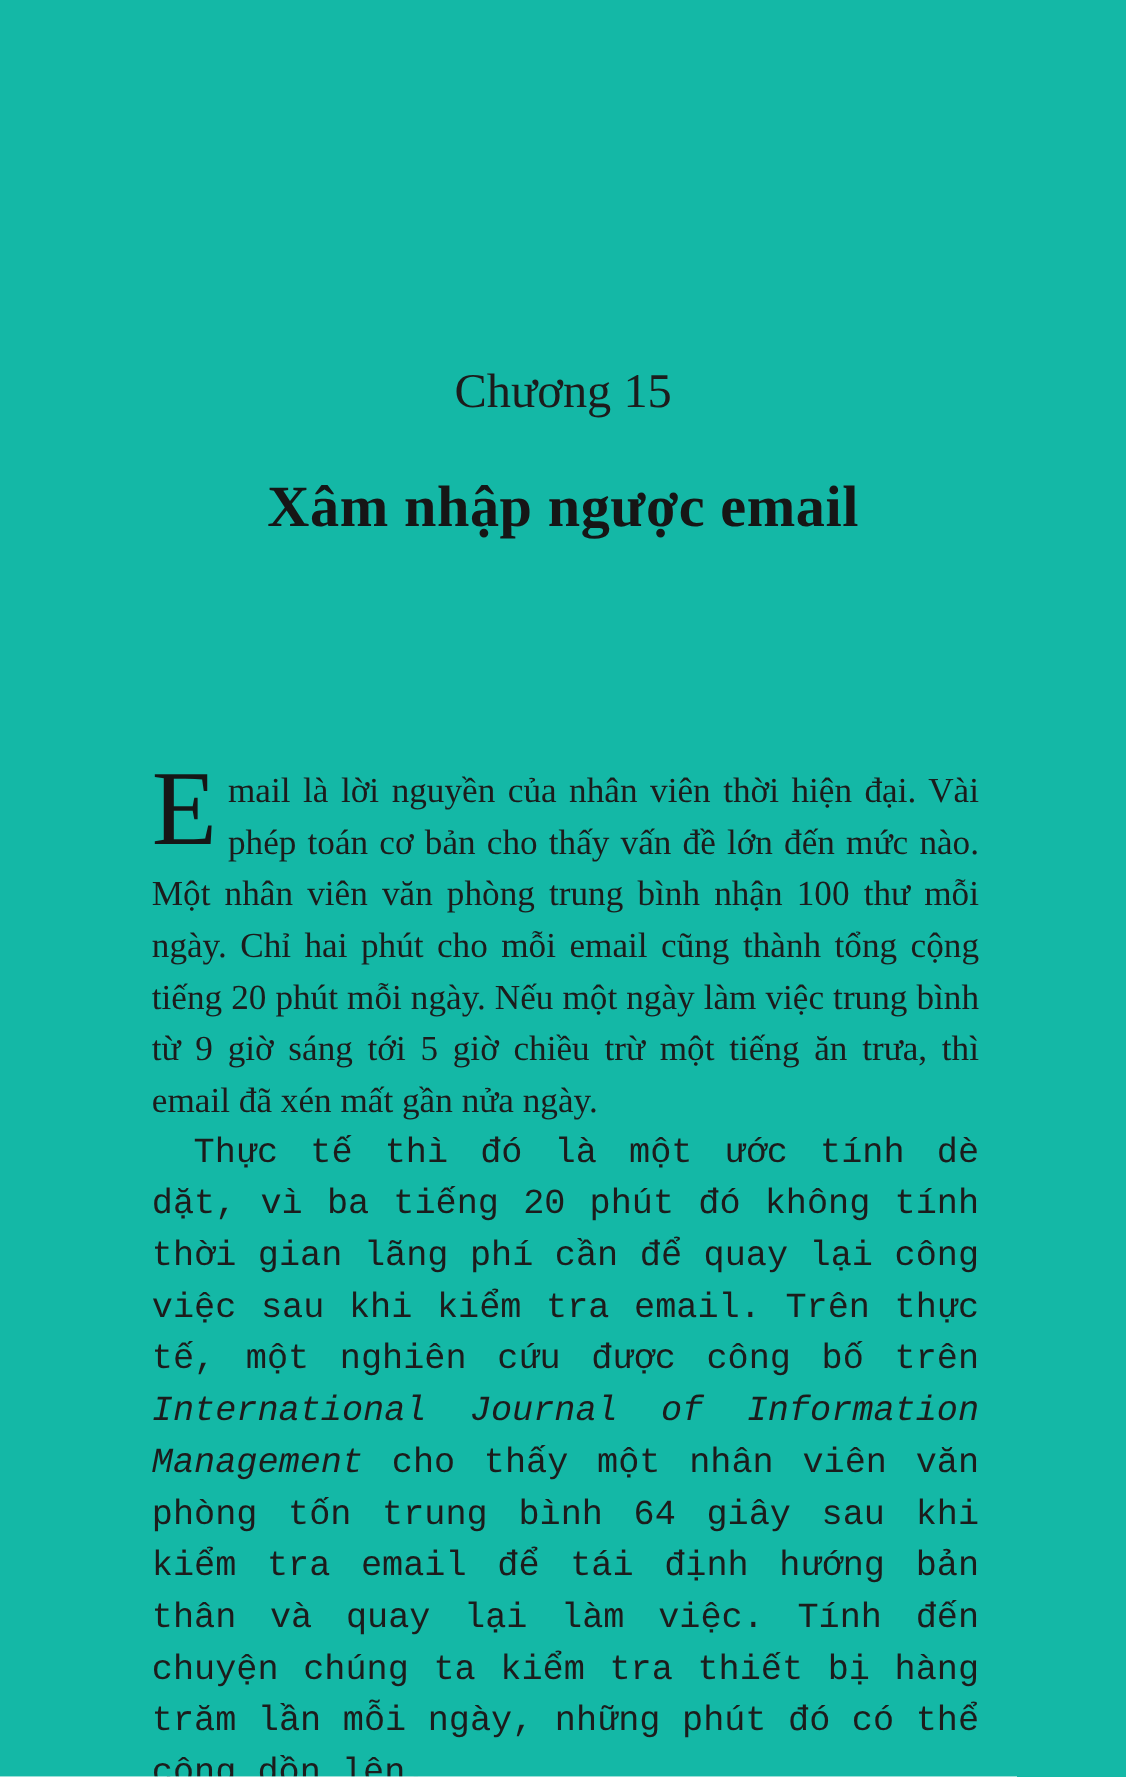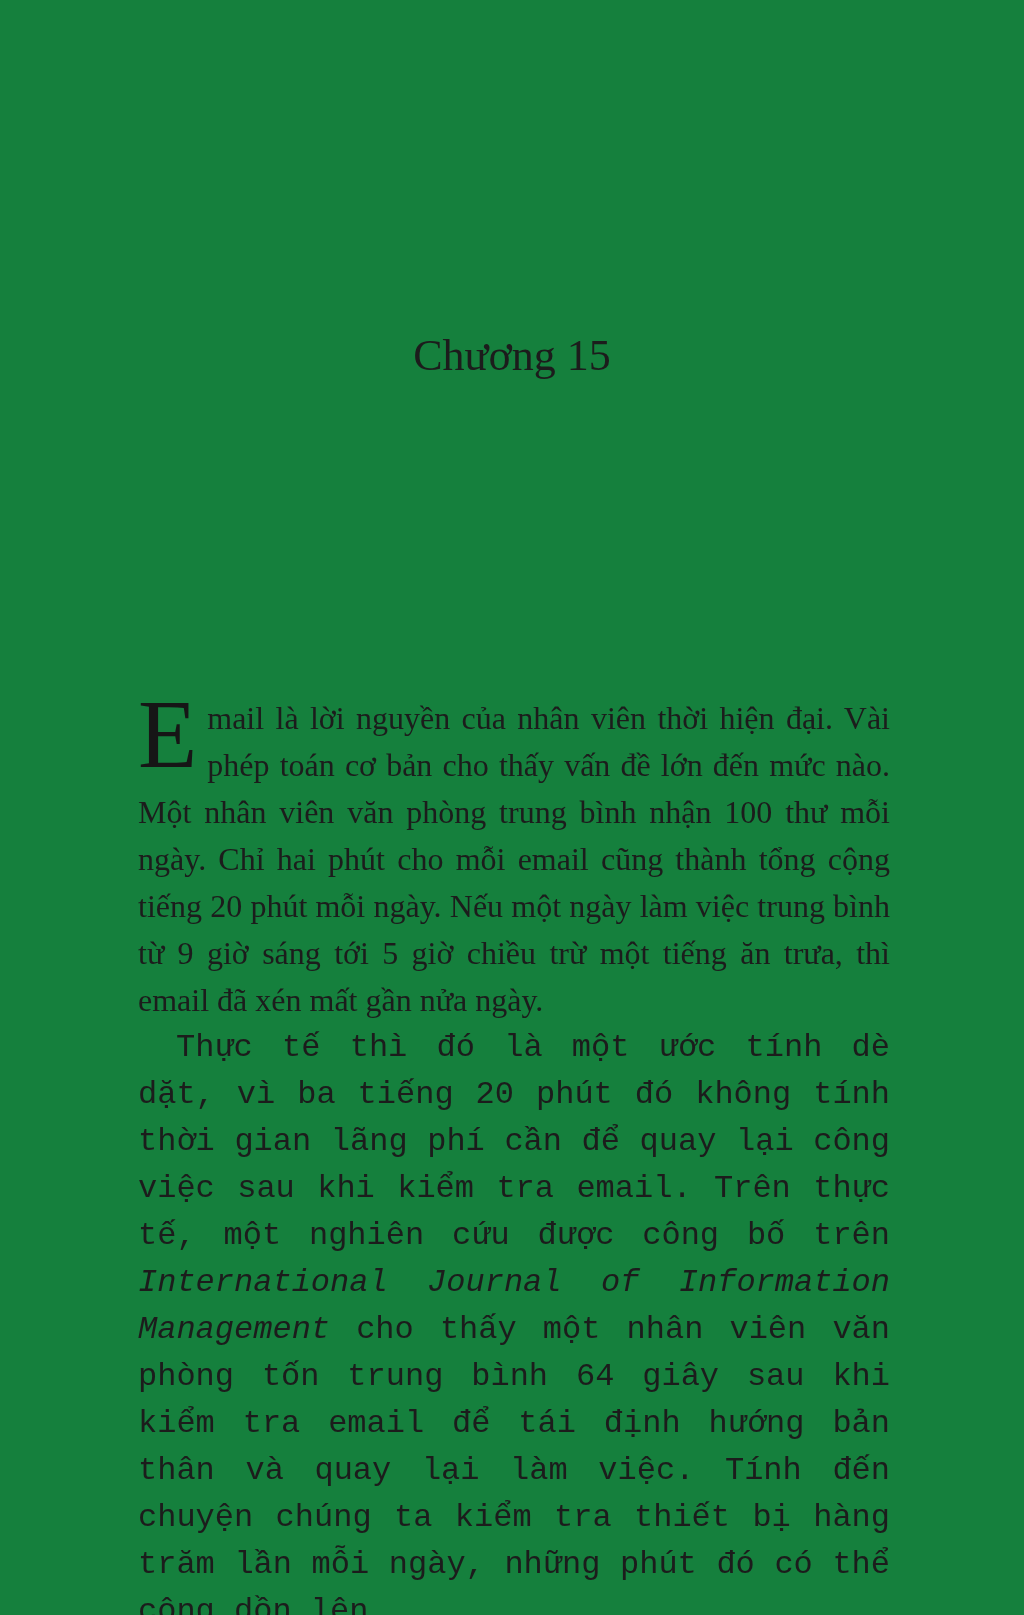--- a/index.html
+++ b/index.html
@@ -3,21 +3,21 @@
 <meta charset="utf-8">
 <style>
   * { margin: 0; padding: 0; box-sizing: border-box; }
   html, body {
     background: #ffffff;
   }
   .page {
     position: relative;
     width: 1024px;
     height: 1615px;
-    background: #15803d;
+    background: #14b8a6;
     font-family: "Liberation Serif", serif;
     color: #1c1c1c;
     overflow: hidden;
   }
   .chapter-label {
     padding-top: 332px;
     text-align: center;
     font-size: 44px;
     line-height: 1.1;
     font-weight: 400;
@@ -55,20 +55,21 @@
   }
   .italic { font-style: italic; }
 </style>
 </head>
 <body>
 
 <div class="page">
 
   <div class="chapter-label">Chương 15</div>
 
+  <div class="page-title">Xâm nhập ngược email</div>
 
   <div class="body-text">
 
     <p class="para">
       <span class="drop-cap">E</span><span>mail là lời nguyền của nhân viên thời hiện đại. Vài phép toán cơ bản cho thấy vấn đề lớn đến mức nào. Một nhân viên văn phòng trung bình nhận 100 thư mỗi ngày. Chỉ hai phút cho mỗi email cũng thành tổng cộng tiếng 20 phút mỗi ngày. Nếu một ngày làm việc trung bình từ 9 giờ sáng tới 5 giờ chiều trừ một tiếng ăn trưa, thì email đã xén mất gần nửa ngày.</span>
     </p>
 
     <p class="para">
       <span>Thực tế thì đó là một ước tính dè dặt, vì ba tiếng 20 phút đó không tính thời gian lãng phí cần để quay lại công việc sau khi kiểm tra email. Trên thực tế, một nghiên cứu được công bố trên </span><span class="italic">International Journal of Information Management</span><span> cho thấy một nhân viên văn phòng tốn trung bình 64 giây sau khi kiểm tra email để tái định hướng bản thân và quay lại làm việc. Tính đến chuyện chúng ta kiểm tra thiết bị hàng trăm lần mỗi ngày, những phút đó có thể cộng dồn lên.</span>
     </p>

